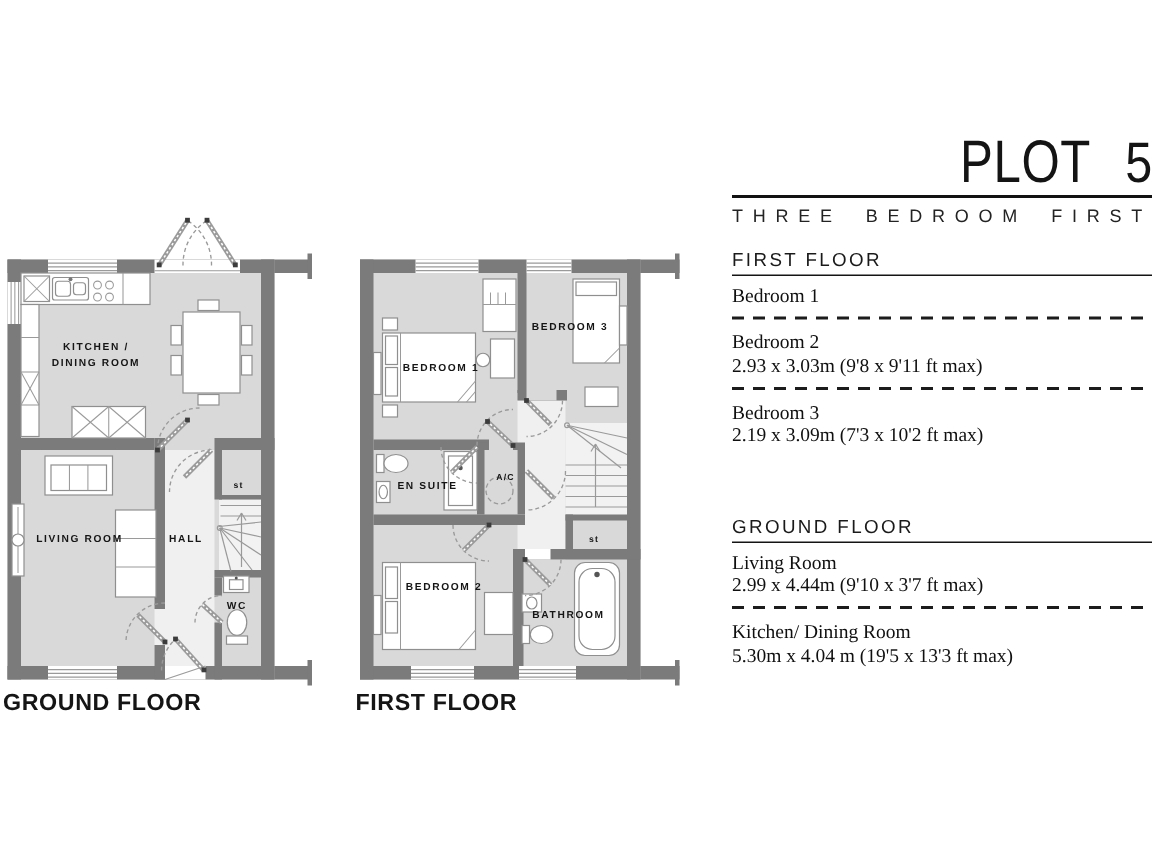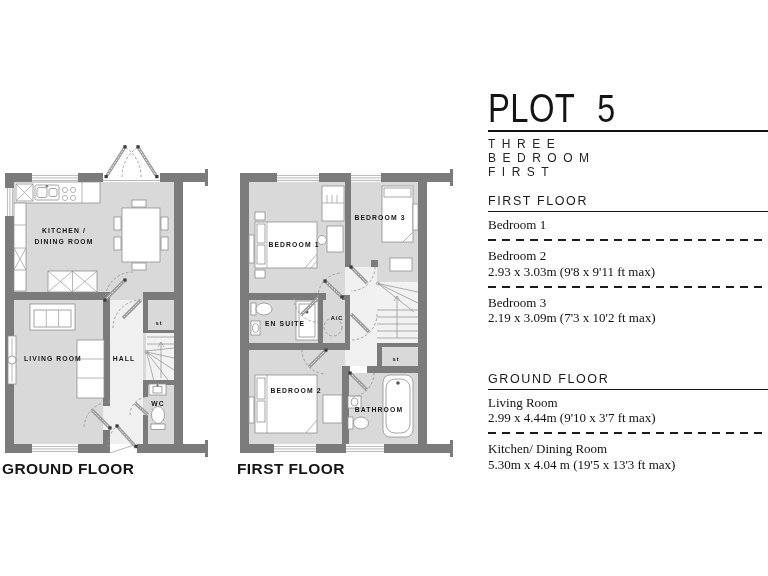--- a/index.html
+++ b/index.html
@@ -19,26 +19,26 @@
   .hinge{fill:#3c3c3c;}
   .rmlabel{font-family:"Liberation Sans",sans-serif;font-weight:bold;font-size:6.8px;
            letter-spacing:1.1px;fill:#151515;text-anchor:middle;}
   .rmlabel.small{font-size:5.8px;letter-spacing:0.8px;}
 
   .floor-caption{position:absolute;font-weight:bold;font-size:15.5px;letter-spacing:0.4px;
                  color:#151515;white-space:nowrap;}
 
   
   .info{position:absolute;left:488px;top:90px;width:280px;}
-  .title-row{display:flex;justify-content:flex-start;align-items:flex-end;line-height:0.9;}
+  .title-row{display:flex;justify-content:flex-end;align-items:flex-end;line-height:0.9;}
   .plot-title{font-size:40px;letter-spacing:0.5px;transform:scaleX(0.82);transform-origin:left bottom;
               font-weight:normal;color:#141414;}
   .plot-number{font-size:38px;font-weight:normal;color:#141414;transform:scaleX(0.85);transform-origin:right bottom;}
   .title-rule{border-top:2.4px solid #121212;margin-top:4px;}
-  .subtitle{display:flex;justify-content:space-between;margin-top:5px;font-size:12px;color:#232323;flex-direction:column;}
+  .subtitle{display:flex;justify-content:space-between;margin-top:5px;font-size:12px;color:#232323;}
   .subtitle span{letter-spacing:6.5px;}
   .section{margin-top:15px;}
   .section + .section{margin-top:46px;}
   .sec-heading{font-size:12.5px;letter-spacing:1.6px;color:#1a1a1a;padding-bottom:3px;
                border-bottom:1.6px solid #141414;}
   .room-entry{font-family:"Liberation Serif","DejaVu Serif",serif;font-size:13px;line-height:1.18;
               color:#101010;margin:5px 0 6px 0;}
   .dashsep{height:2px;margin:7px 0 7px 0;
            background:repeating-linear-gradient(90deg,#1c1c1c 0 8px,transparent 8px 14px);}
 </style>

